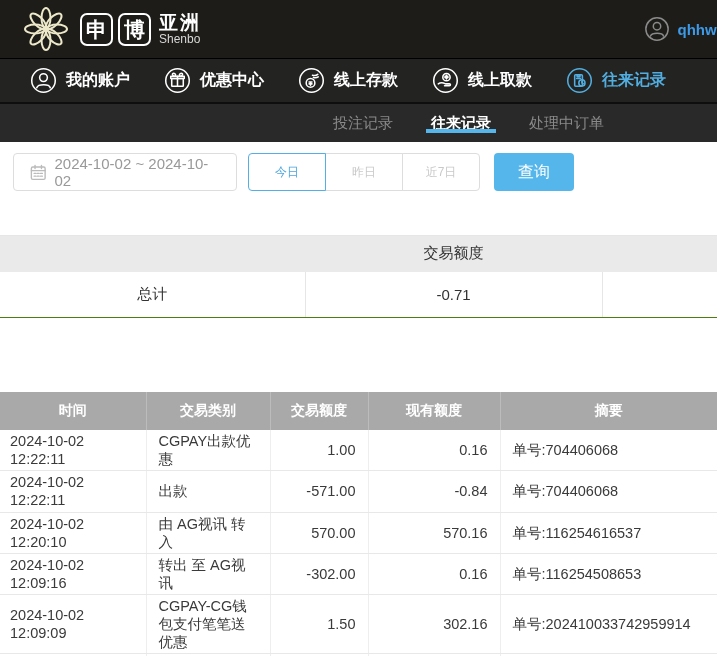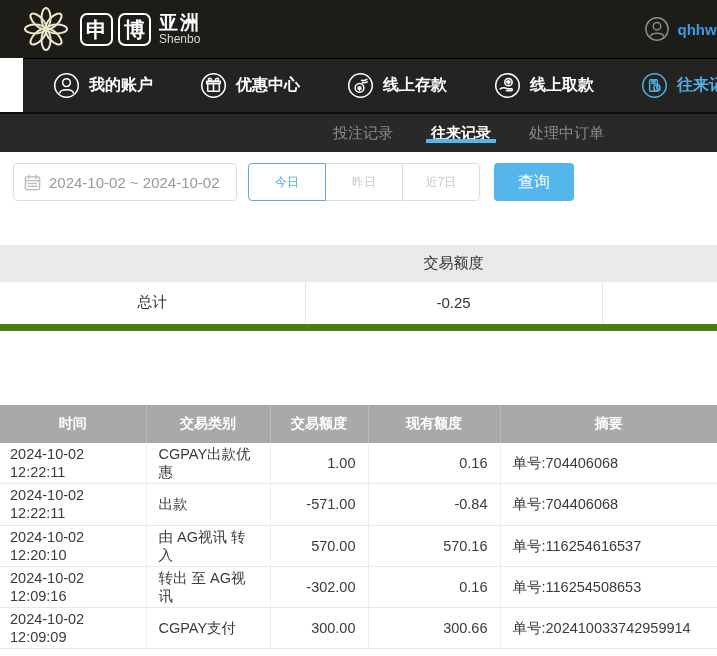--- a/index.html
+++ b/index.html
@@ -16,22 +16,22 @@
   .logo-box { border:2px solid #fff; border-radius:7px; color:#fff; font-weight:bold;
               font-size:21px; line-height:1; padding:4px 4px; margin-right:5px; }
   .logo-right { display:flex; flex-direction:column; margin-left:3px; }
   .logo-region { color:#fff; font-size:19px; font-weight:bold; line-height:20px; letter-spacing:2px;}
   .logo-en { color:#d8d8d8; font-size:12px; line-height:13px; }
   .user-area { position:absolute; right:-8px; top:0; height:100%; display:flex;
                align-items:center; gap:8px; }
   .user-name { color:#3d9ae8; font-size:15px; font-weight:bold; white-space:nowrap; }
 
   
-  .mainnav { height:54px; background:#232322; display:flex; align-items:center;
-             padding-left:30px; gap:47px; border-top:1px solid #000;margin-left:23px; }
+  .mainnav { height:44px; background:#232322; display:flex; align-items:center;
+             padding-left:30px; gap:34px; border-top:1px solid #000; }
   .nav-item { display:flex; align-items:center; gap:9px; color:#fff; font-size:16px;
               font-weight:bold; white-space:nowrap; cursor:pointer; flex:none; }
   .nav-item svg { width:27px; height:27px; }
   .nav-item.active { color:#52aee0; }
 
   
   .tabbar { height:40px; background:#292929; border-top:2px solid #0e0e0e;
             display:flex; align-items:center; padding-left:330px; gap:32px; }
   .tab { display:flex; align-items:center; color:#8a8a8a; font-size:15px;
          position:relative; padding:0 3px; cursor:pointer; white-space:nowrap; }
@@ -39,38 +39,38 @@
   .tab.active::after { content:""; position:absolute; left:-2px; right:-2px; bottom:0;
                        height:4px; background:#55b6eb; }
 
   
   .filters { display:flex; align-items:center; padding:10px 0 0 5px; height:50px; }
   .select-box { width:155px; height:38px; border:1px solid #ddd; border-radius:4px;
                 display:flex; align-items:center; padding:0 12px; color:#666;
                 font-size:15px; background:#fff; cursor:pointer; }
   .select-box .caret { margin-left:auto; color:#999; font-size:11px; }
   .date-box { width:224px; height:38px; border:1px solid #ddd; border-radius:4px;
-              display:flex; align-items:center; gap:8px; padding:0 10px; color:#999;
+              display:flex; align-items:center; gap:8px; padding:0 16px; color:#999;
               font-size:15px; margin-left:8px; cursor:text; }
   .qgroup { display:flex; margin-left:11px; }
   .qbtn { width:78px; height:38px; border:1px solid #ddd; background:#fff; color:#c9c9c9;
           font-size:12px; display:flex; align-items:center; justify-content:center;
           margin-left:-1px; cursor:pointer; }
   .qbtn:first-child { border-radius:4px 0 0 4px; margin-left:0; }
   .qbtn:last-child { border-radius:0 4px 4px 0; }
   .qbtn.active { border-color:#55aee6; color:#4da7e0; position:relative; z-index:2; }
   .search-btn { width:80px; height:38px; background:#55b6eb; color:#fff; font-size:16px;
                 border:none; border-radius:4px; margin-left:14px; cursor:pointer; flex:none; }
 
   
   .summary { margin-top:43px; width:100%; border-collapse:collapse; table-layout:fixed; }
   .summary th { background:#eaeaea; height:36px; font-size:15px; font-weight:normal;
                 color:#333; border-top:1px solid #e6e6e6; }
   .summary td { height:46px; text-align:center; font-size:15px; color:#333;
-                border-bottom:7px solid #4d7c0f; border-right:1px solid #e6e6e6; }
+                border-bottom:1px solid #4d7c0f; border-right:1px solid #e6e6e6; }
   .summary td:last-child { border-right:none; }
 
   
   .txn { margin-top:74px; width:100%; border-collapse:collapse; table-layout:fixed; }
   .txn thead th { background:#a9a9a9; color:#fff; height:38px; font-size:14px;
                   font-weight:bold; border-right:1px solid #bcbcbc; }
   .txn thead th:last-child { border-right:none; }
   .txn tbody td { height:38px; font-size:14.5px; color:#3a3a3a; background:#fff;
                   border-bottom:1px solid #e8e8e8; border-right:1px solid #eee;
                   padding:2px 10px; vertical-align:middle; line-height:1.25; }
@@ -209,21 +209,21 @@
   <thead>
     <tr>
       <th></th>
       <th>交易额度</th>
       <th></th>
     </tr>
   </thead>
   <tbody>
     <tr>
       <td>总计</td>
-      <td>-0.25</td>
+      <td>-0.71</td>
       <td></td>
     </tr>
   </tbody>
 </table>
 
 <table class="txn">
   <colgroup>
     <col style="width:146px">
       <col style="width:124px">
       <col style="width:98px">
@@ -261,20 +261,27 @@
       <td class="c-bal">570.16</td>
       <td class="c-memo">单号:116254616537</td>
     </tr>
     <tr>
       <td class="c-time">2024-10-02 12:09:16</td>
       <td class="c-type">转出 至 AG视讯</td>
       <td class="c-amt">-302.00</td>
       <td class="c-bal">0.16</td>
       <td class="c-memo">单号:116254508653</td>
     </tr>
+    <tr style="height:39px;">
+      <td class="c-time">2024-10-02 12:09:09</td>
+      <td class="c-type">CGPAY-CG钱包支付笔笔送优惠</td>
+      <td class="c-amt">1.50</td>
+      <td class="c-bal">302.16</td>
+      <td class="c-memo">单号:202410033742959914</td>
+    </tr>
     <tr>
       <td class="c-time">2024-10-02 12:09:09</td>
       <td class="c-type">CGPAY支付</td>
       <td class="c-amt">300.00</td>
       <td class="c-bal">300.66</td>
       <td class="c-memo">单号:202410033742959914</td>
     </tr>
   </tbody>
 </table>
 

